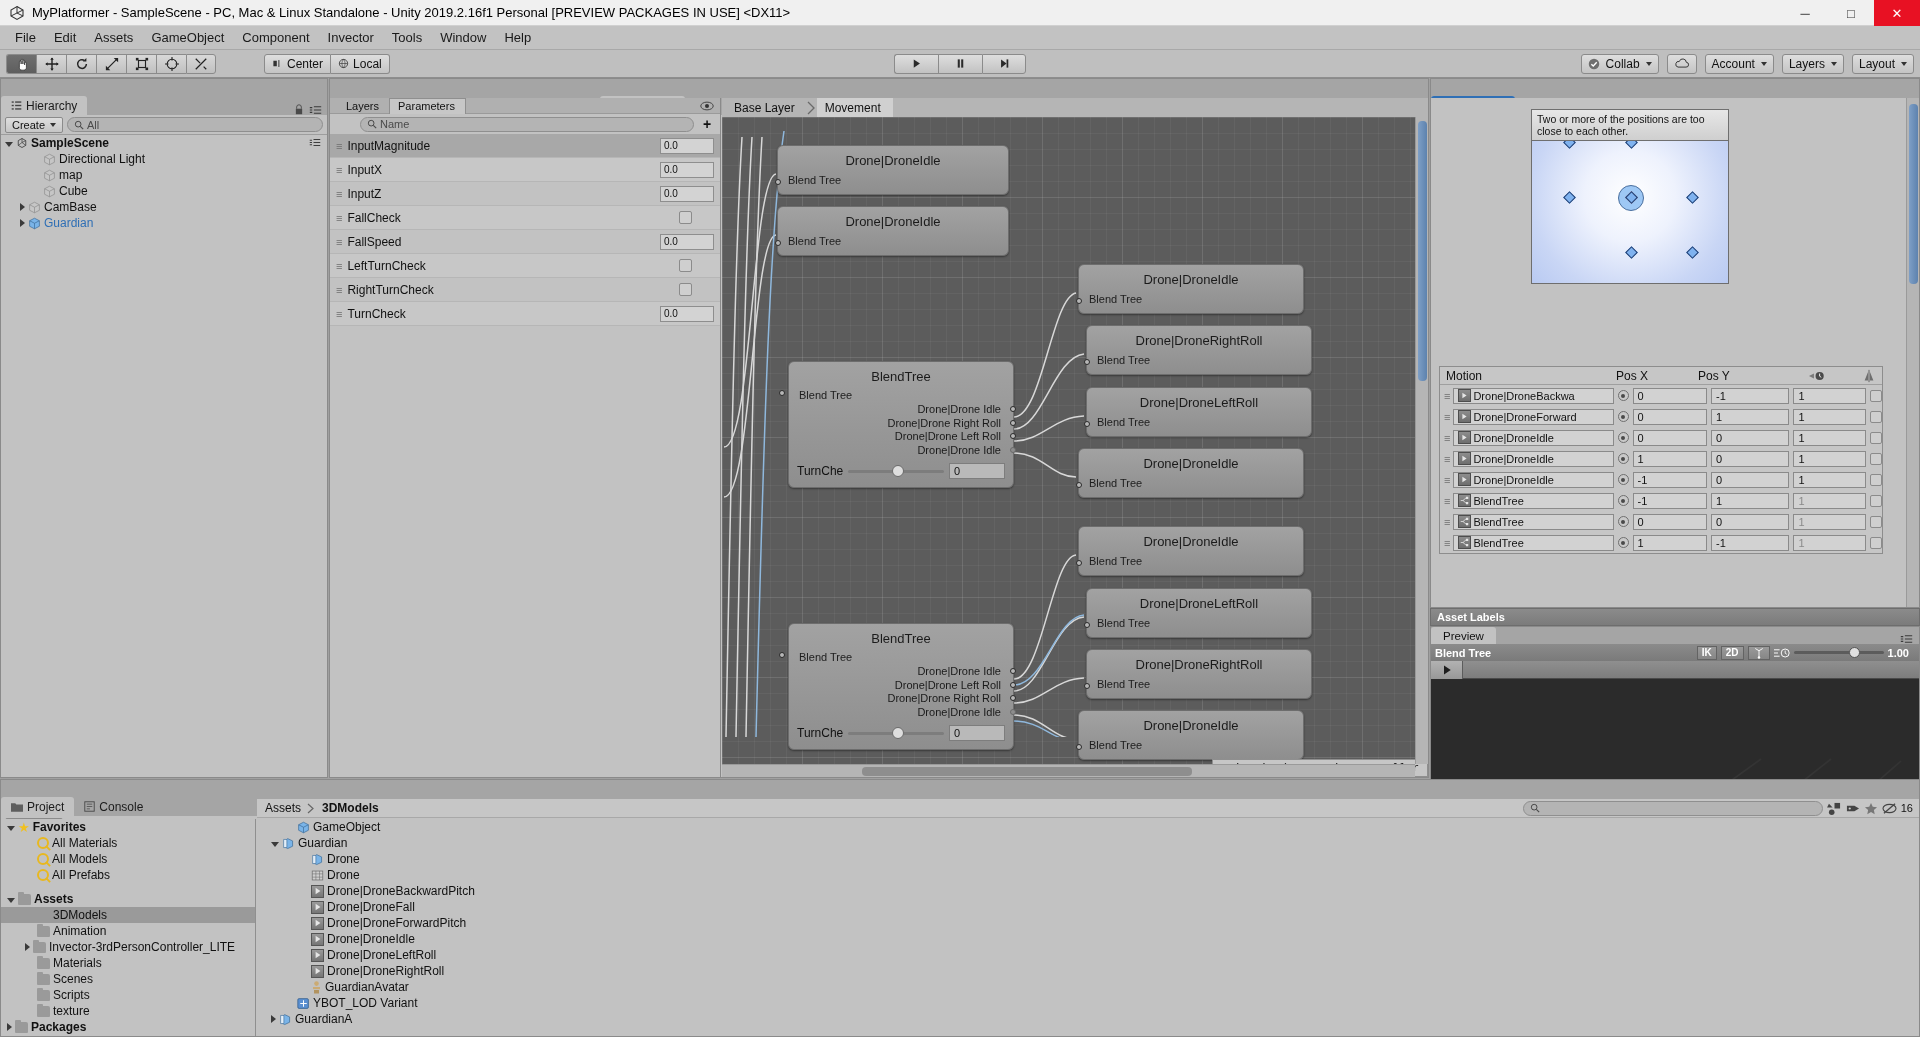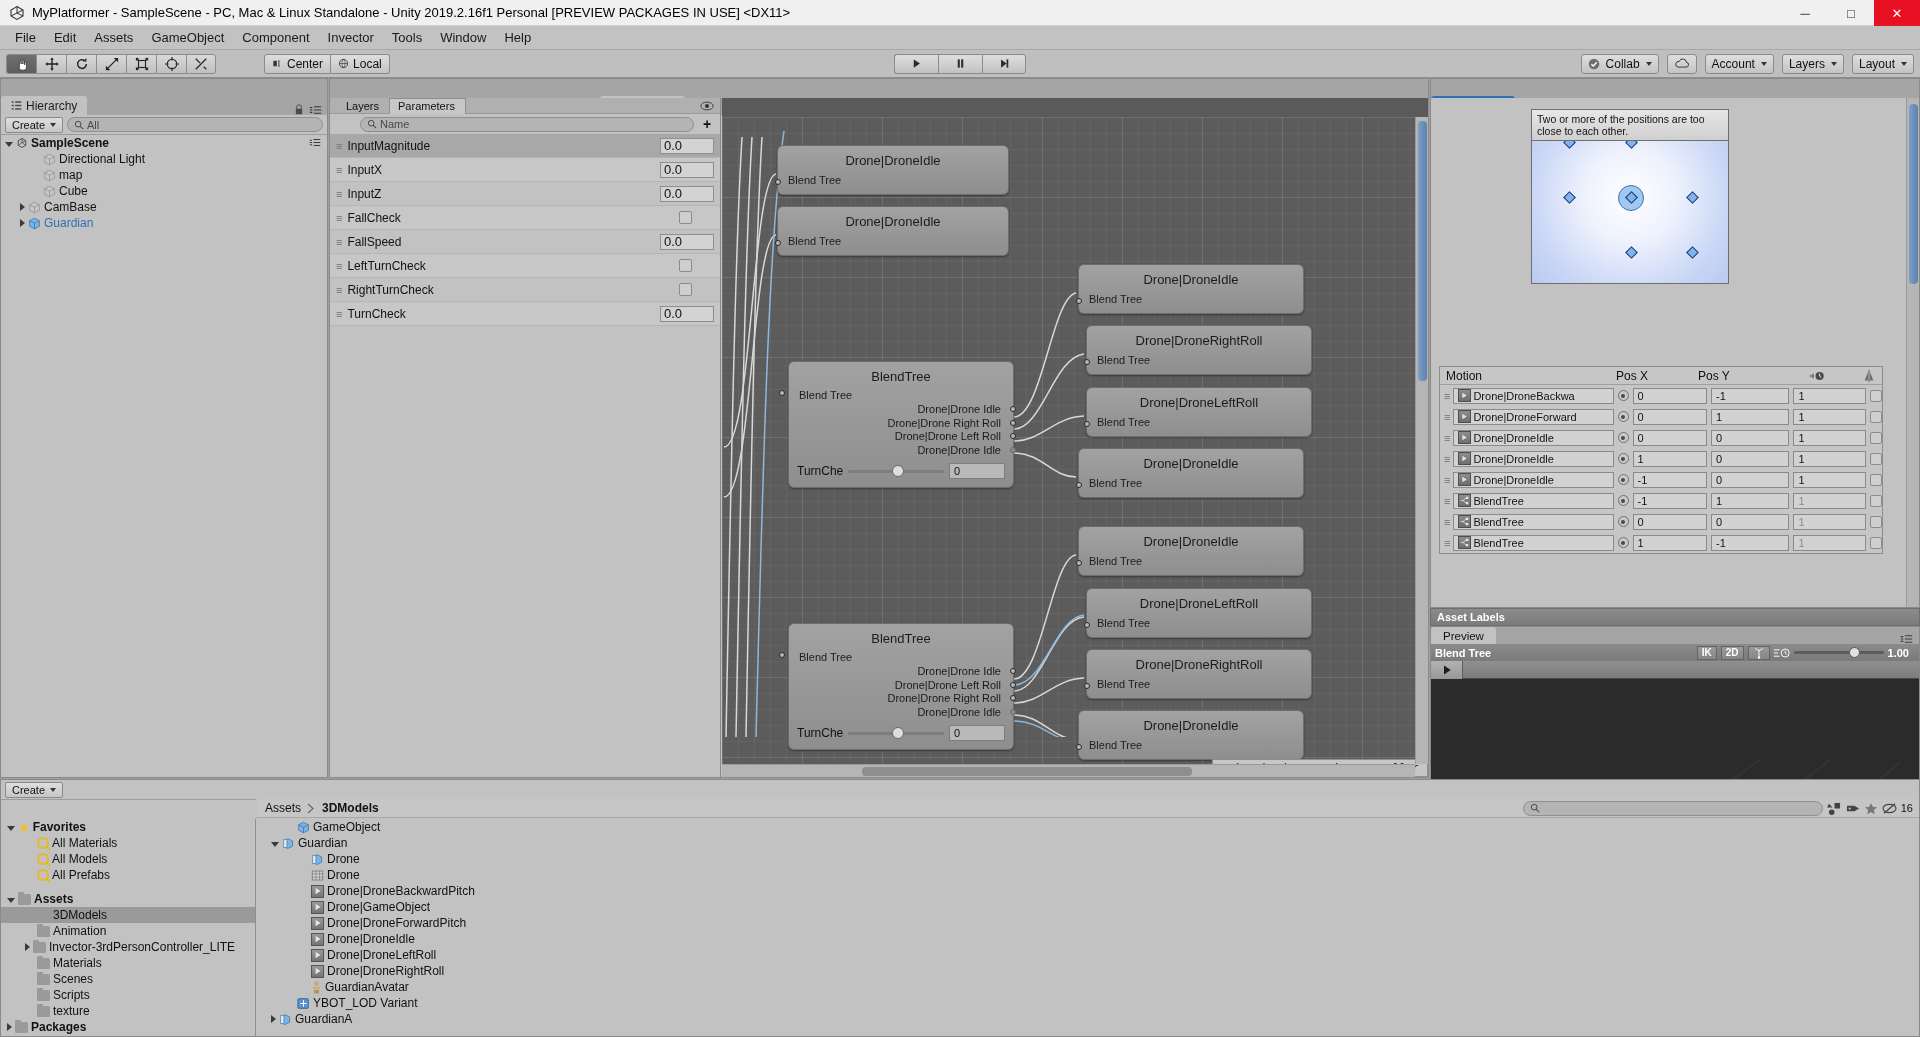--- a/index.html
+++ b/index.html
@@ -60,21 +60,21 @@
   #animator{left:329px;top:0;width:1100px;height:700px;}
   #animparams{position:absolute;left:0;top:19px;width:391px;bottom:0;background:#c2c2c2;border-right:1px solid #8a8a8a;}
   .lptabs{height:16px;background:#b0b0b0;display:flex;align-items:center;padding-left:6px;border-bottom:1px solid #9a9a9a;}
   .lptab{font-size:11px;padding:0 10px;height:16px;display:flex;align-items:center;}
   .lptab.on{background:#c7c7c7;border:1px solid #8f8f8f;border-bottom:none;padding-left:8px;}
   .paramsearchrow{height:20px;display:flex;align-items:center;padding:2px 4px;gap:4px;}
   .prow{height:24px;display:flex;align-items:center;padding:0 6px;gap:6px;font-size:12px;border-bottom:1px solid #b6b6b6;}
   .prow.alt{background:#c7c7c7;}
   .prow.hl{background:#a8a8a8;}
   .pgrip{color:#6f6f6f;font-size:11px;letter-spacing:-1px;}
-  .pval{margin-left:auto;width:54px;height:16px;background:#d3d3d3;border:1px solid #8e8e8e;font-size:13px;padding-left:3px;display:flex;align-items:center;}
+  .pval{margin-left:auto;width:54px;height:16px;background:#d3d3d3;border:1px solid #8e8e8e;font-size:10px;padding-left:3px;display:flex;align-items:center;}
   .pcheck{margin-left:auto;margin-right:22px;width:13px;height:13px;background:#cfcfcf;border:1px solid #8b8b8b;border-radius:2px;}
   
   #graphwrap{position:absolute;left:392px;top:19px;right:0;bottom:0;background:#5a5a5a;overflow:hidden;}
   .breadrow{height:19px;background:#b5b5b5;display:flex;align-items:center;font-size:12px;padding-left:4px;}
   .crumb{height:19px;display:flex;align-items:center;padding:0 12px 0 8px;font-size:12px;position:relative;}
   .crumb.on{background:#d0d0d0;}
   #graph{position:absolute;left:0;right:0;top:19px;bottom:0;
     background:
       linear-gradient(rgba(255,255,255,.045) 1px,transparent 1px) 0 0/16px 16px,
       linear-gradient(90deg,rgba(255,255,255,.045) 1px,transparent 1px) 0 0/16px 16px,
@@ -485,20 +485,27 @@
           <div class="prow alt">
             <span class="pgrip">≡</span>
             <span>TurnCheck</span>
             <span class="pval">0.0</span>
           </div>
         </div>
     </div>
 
     <div id="graphwrap">
 
+      <div class="breadrow">
+        <div class="crumb">Base Layer</div>
+        <svg width="10" height="14" viewBox="0 0 10 14">
+            <path d="M1 1l6 6-6 6" fill="none" stroke="#6a6a6a" stroke-width="1.3"></path>
+          </svg>
+        <div class="crumb on">Movement</div>
+      </div>
       <div id="graph">
         <svg id="graph-edges" width="760" height="620" style="position:absolute;left:0;top:0;pointer-events:none">
           <g fill="none" stroke="#d8d8d8" stroke-width="1.5">
             <path d="M4 620 C 10 300, 14 120, 20 20"></path>
             <path d="M14 620 C 20 300, 24 120, 30 20"></path>
             <path d="M24 620 C 30 300, 34 120, 40 20"></path>
             <path d="M2 330 C 30 330, 30 60, 54 57"></path>
             <path d="M2 380 C 30 380, 30 120, 54 118"></path>
             <path d="M292 300 C 320 300, 330 180, 354 176"></path>
             <path d="M292 312 C 320 312, 332 240, 362 237"></path>
@@ -905,20 +912,41 @@
         <svg width="14" height="18" viewBox="0 0 14 18">
             <circle cx="7" cy="4" r="3" fill="#cbab74"></circle>
             <path d="M3 8h8v3H3z" fill="#cbab74"></path>
             <path d="M4 12h6v5H4z" fill="#b2935f"></path>
           </svg>
       </div>
     </div>
   </div>
 
   <div class="panel" id="project">
+    <div class="tabrow">
+      <div class="tab active">
+        <svg width="12" height="10" viewBox="0 0 14 11">
+            <path d="M0 1h5l1.2 1.6H14V11H0z" fill="#5d5d5d"></path>
+          </svg>
+        <span>Project</span>
+      </div>
+      <div class="tab">
+        <svg width="11" height="11" viewBox="0 0 14 14">
+            <rect x="1" y="1" width="12" height="12" fill="none" stroke="#4a4a4a" stroke-width="1.2"></rect>
+            <path d="M3.5 4h7M3.5 7h7M3.5 10h4" stroke="#4a4a4a" stroke-width="1"></path>
+          </svg>
+        <span>Console</span>
+      </div>
+      <div class="tabicons">
+        <svg width="13" height="10" viewBox="0 0 16 12">
+            <path d="M1 3h3M1 6h3M1 9h3" stroke="#3a3a3a" stroke-width="1.4"></path>
+            <path d="M6 2h9M6 6h9M6 10h9" stroke="#3a3a3a" stroke-width="1.4"></path>
+          </svg>
+      </div>
+    </div>
     <div class="subbar" style="width:255px">
       <div class="createbtn">
         <span>Create</span>
         <span class="caret"></span>
       </div>
     </div>
 
     <div id="projcrumb" style="position:absolute;left:256px;right:0;top:19px;height:19px;">
       <span>Assets</span>
       <svg width="9" height="11" viewBox="0 0 9 11">
@@ -1063,21 +1091,21 @@
           </span>
           <span>Drone|DroneBackwardPitch</span>
         </div>
         <div class="flrow" style="padding-left:42px">
           <span class="arrow none"></span>
           <span class="animclip">
             <svg width="8" height="8" viewBox="0 0 10 10">
               <path d="M2 1l6 4-6 4z" fill="#e6e6e6"></path>
             </svg>
           </span>
-          <span>Drone|GameObject</span>
+          <span>Drone|DroneFall</span>
         </div>
         <div class="flrow" style="padding-left:42px">
           <span class="arrow none"></span>
           <span class="animclip">
             <svg width="8" height="8" viewBox="0 0 10 10">
               <path d="M2 1l6 4-6 4z" fill="#e6e6e6"></path>
             </svg>
           </span>
           <span>Drone|DroneForwardPitch</span>
         </div>

